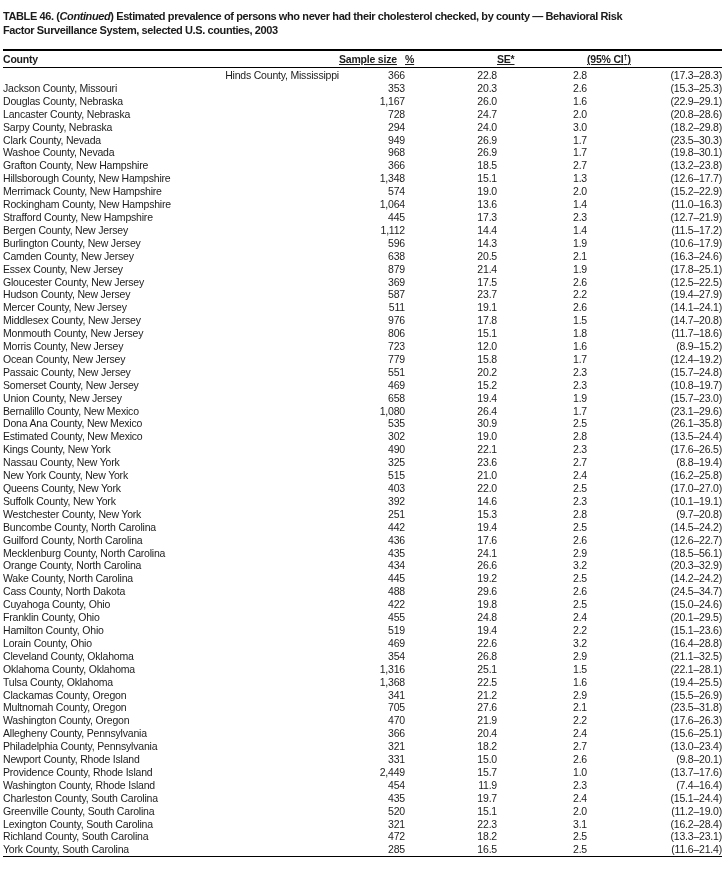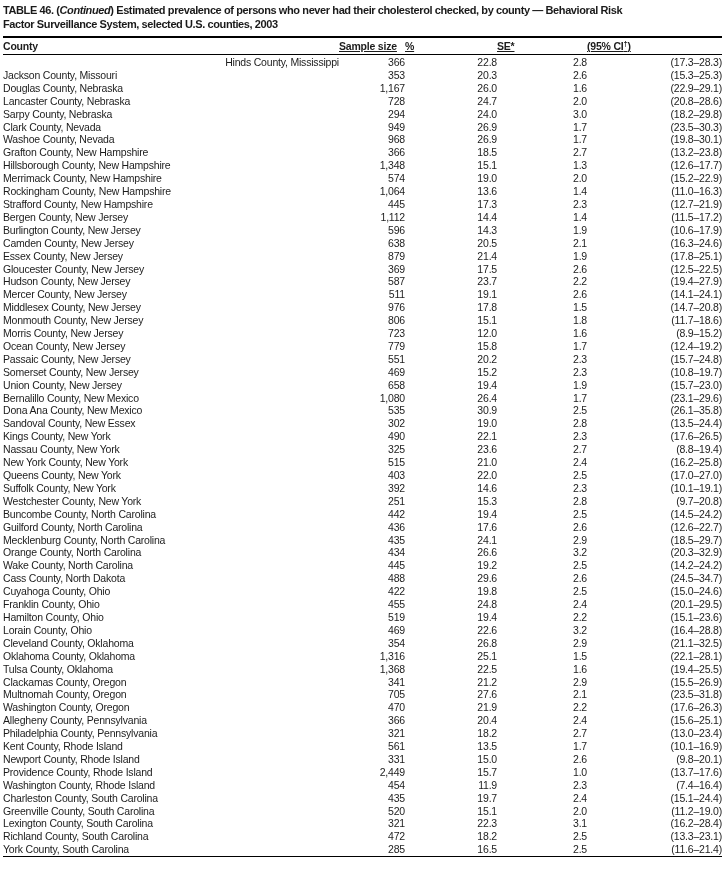--- a/index.html
+++ b/index.html
@@ -8,38 +8,38 @@
     background: #ffffff;
   }
   body {
     width: 726px;
     height: 871px;
     font-family: "Liberation Sans", sans-serif;
     color: #1c1c1c;
     overflow: hidden;
   }
   .page {
-    padding: 4px 4px 0 3px;
+    padding: 10px 4px 0 3px;
   }
   .title {
     font-weight: bold;
     font-size: 11px;
     line-height: 13.5px;
     letter-spacing: -0.4px;
     white-space: nowrap;
     color: #1a1a1a;
   }
   .title .cont {
     font-style: italic;
   }
   table.data-table {
     border-collapse: collapse;
     table-layout: fixed;
     width: 719px;
-    margin-top: 5px;
+    margin-top: 12px;
     border-bottom: 1px solid #000;
   }
   col.c-county  { width: 336px; }
   col.c-sample  { width: 66px; }
   col.c-pct     { width: 92px; }
   col.c-se      { width: 90px; }
   col.c-ci      { width: 135px; }
   thead th {
     border-top: 2px solid #000;
     border-bottom: 1px solid #000;
@@ -288,21 +288,21 @@
           <td class="c-num">(23.1–29.6)</td>
         </tr>
         <tr>
           <td class="c-county">Dona Ana County, New Mexico</td>
           <td class="c-num">535</td>
           <td class="c-num">30.9</td>
           <td class="c-num">2.5</td>
           <td class="c-num">(26.1–35.8)</td>
         </tr>
         <tr>
-          <td class="c-county">Sandoval County, New Essex</td>
+          <td class="c-county">Estimated County, New Mexico</td>
           <td class="c-num">302</td>
           <td class="c-num">19.0</td>
           <td class="c-num">2.8</td>
           <td class="c-num">(13.5–24.4)</td>
         </tr>
         <tr>
           <td class="c-county">Kings County, New York</td>
           <td class="c-num">490</td>
           <td class="c-num">22.1</td>
           <td class="c-num">2.3</td>
@@ -355,21 +355,21 @@
           <td class="c-num">436</td>
           <td class="c-num">17.6</td>
           <td class="c-num">2.6</td>
           <td class="c-num">(12.6–22.7)</td>
         </tr>
         <tr>
           <td class="c-county">Mecklenburg County, North Carolina</td>
           <td class="c-num">435</td>
           <td class="c-num">24.1</td>
           <td class="c-num">2.9</td>
-          <td class="c-num">(18.5–29.7)</td>
+          <td class="c-num">(18.5–56.1)</td>
         </tr>
         <tr>
           <td class="c-county">Orange County, North Carolina</td>
           <td class="c-num">434</td>
           <td class="c-num">26.6</td>
           <td class="c-num">3.2</td>
           <td class="c-num">(20.3–32.9)</td>
         </tr>
         <tr>
           <td class="c-county">Wake County, North Carolina</td>
@@ -461,27 +461,20 @@
           <td class="c-num">20.4</td>
           <td class="c-num">2.4</td>
           <td class="c-num">(15.6–25.1)</td>
         </tr>
         <tr>
           <td class="c-county">Philadelphia County, Pennsylvania</td>
           <td class="c-num">321</td>
           <td class="c-num">18.2</td>
           <td class="c-num">2.7</td>
           <td class="c-num">(13.0–23.4)</td>
-        </tr>
-        <tr>
-          <td class="c-county">Kent County, Rhode Island</td>
-          <td class="c-num">561</td>
-          <td class="c-num">13.5</td>
-          <td class="c-num">1.7</td>
-          <td class="c-num">(10.1–16.9)</td>
         </tr>
         <tr>
           <td class="c-county">Newport County, Rhode Island</td>
           <td class="c-num">331</td>
           <td class="c-num">15.0</td>
           <td class="c-num">2.6</td>
           <td class="c-num">(9.8–20.1)</td>
         </tr>
         <tr>
           <td class="c-county">Providence County, Rhode Island</td>

